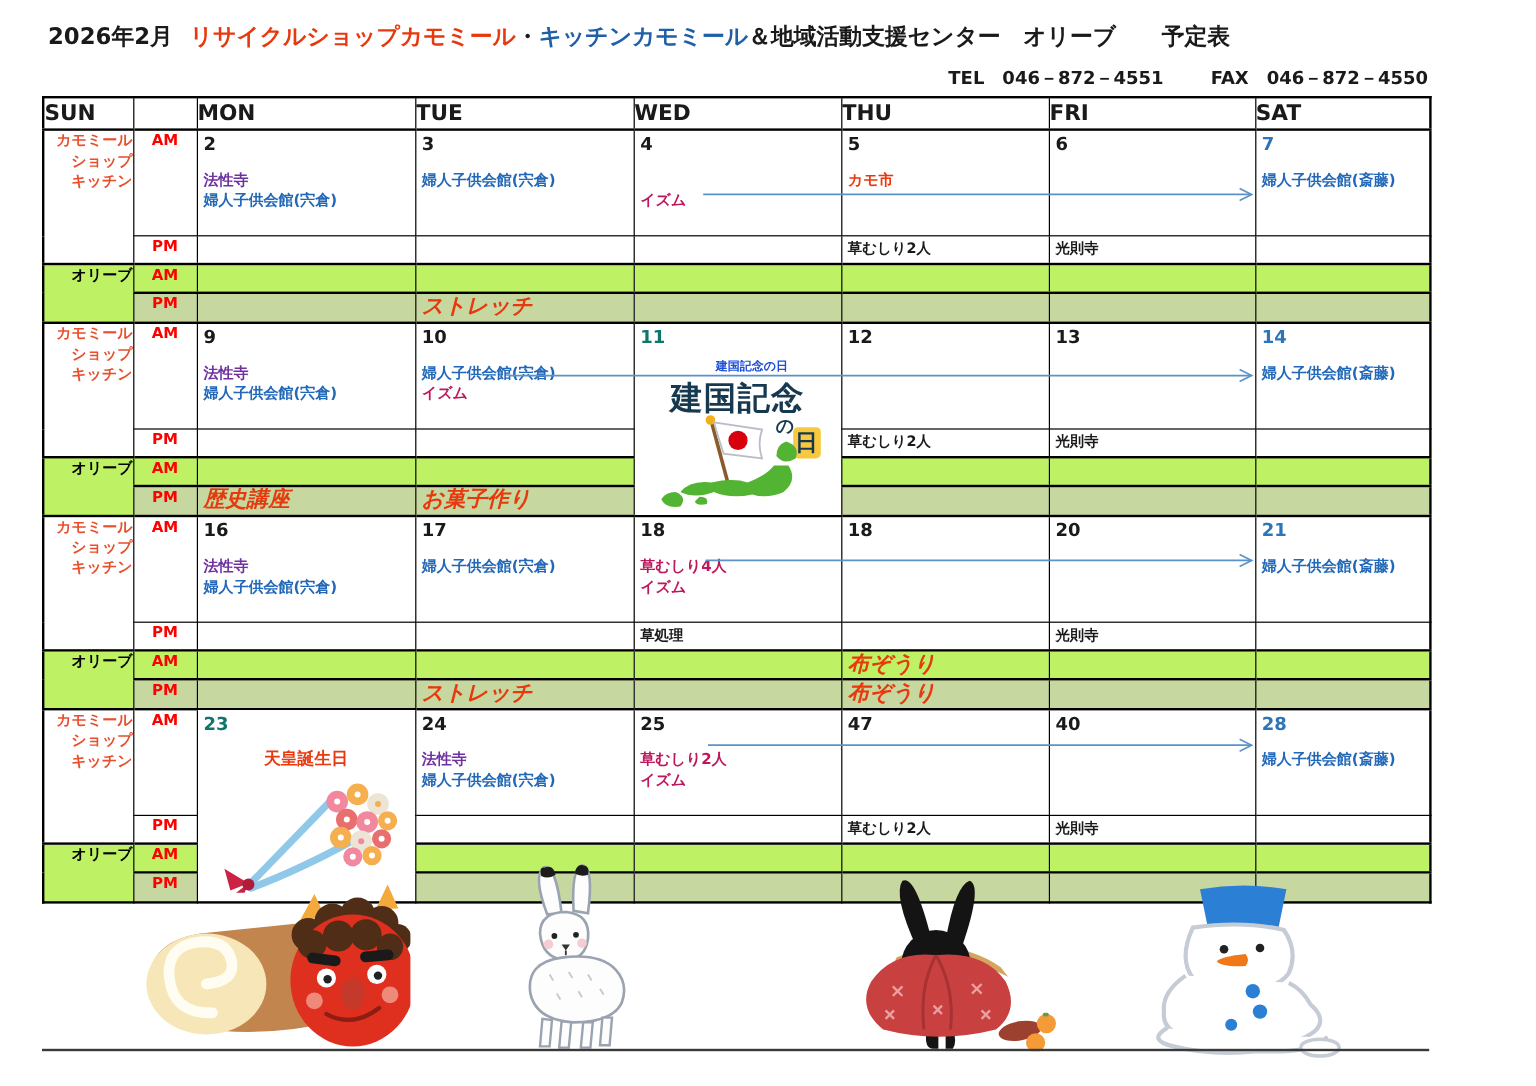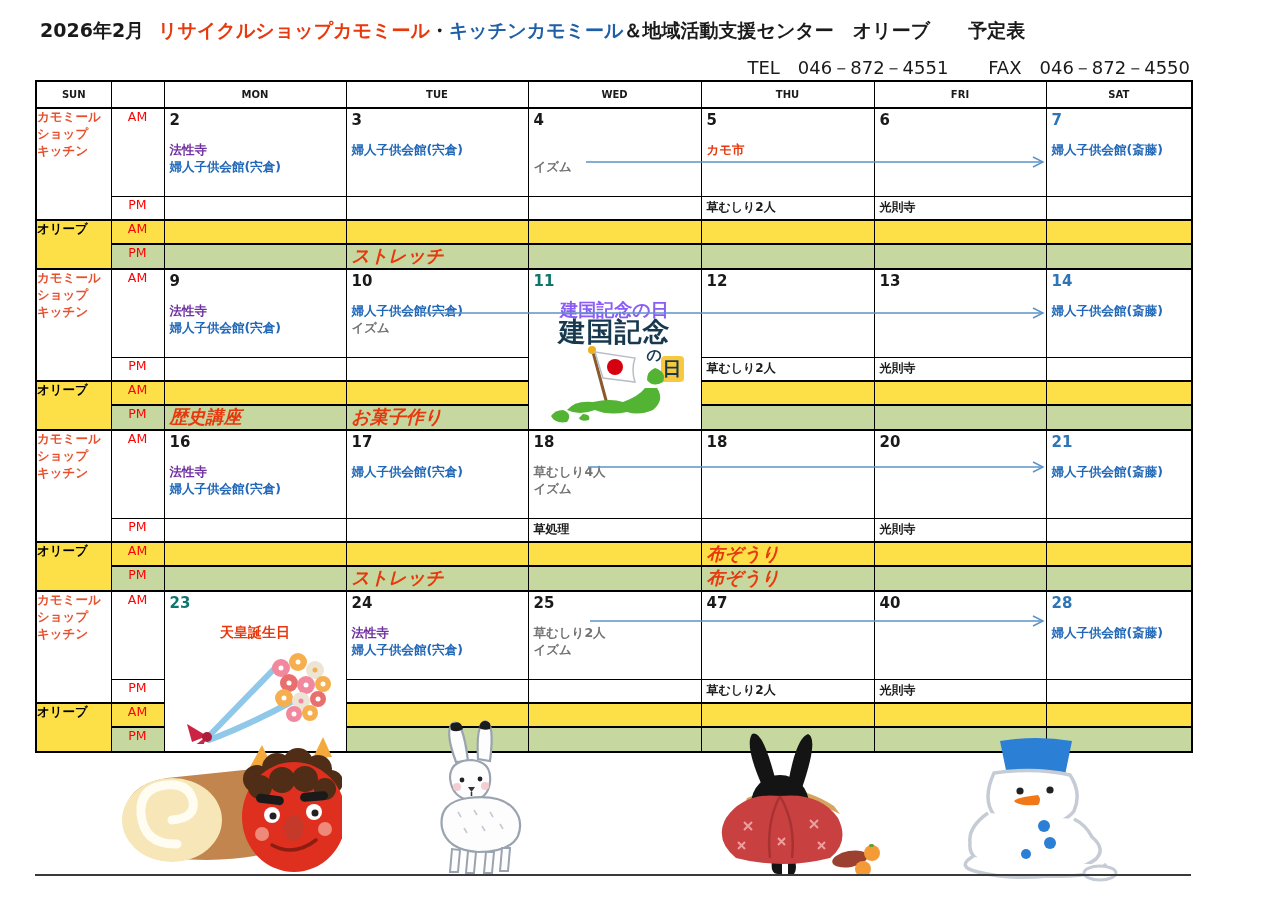--- a/index.html
+++ b/index.html
@@ -3,54 +3,54 @@
 <meta charset="utf-8">
 <style>
   html,body{margin:0;padding:0;background:#fff;}
   .page{position:relative;width:1280px;height:905px;background:#ffffff;overflow:hidden;
         font-family:"DejaVu Sans","Liberation Sans",sans-serif;}
   
   .titlebar{position:absolute;left:40px;top:18px;font-size:19px;font-weight:700;color:#1a1a1a;white-space:nowrap;}
   .titlebar .t-red{color:#e8380d;margin-left:14px;}
   .titlebar .t-sep{color:#1a1a1a;}
   .titlebar .t-blue{color:#1f5fa8;}
-  .telfax{position:absolute;top:56px;right:90px;font-size:18px;font-weight:400;color:#1a1a1a;white-space:nowrap;}
+  .telfax{position:absolute;top:56px;right:90px;font-size:15px;font-weight:700;color:#1a1a1a;white-space:nowrap;}
   .telfax span{margin-left:34px;}
   .telfax span:first-child{margin-left:0;}
   
   table.cal{position:absolute;left:35px;top:80px;border-collapse:collapse;table-layout:fixed;
             border:2px solid #000;}
   table.cal td,table.cal th{border:1px solid #000;padding:0;vertical-align:top;overflow:hidden;}
-  tr.hdr th{height:25px;vertical-align:middle;text-align:center;font-size:10px;font-weight:700;
+  tr.hdr th{height:25px;vertical-align:middle;text-align:left;font-size:18px;font-weight:700;
             color:#1a1a1a;border-bottom:2px solid #000;background:#fff;}
   th.sunh{color:#e00000;} th.sath{color:#2e75b6;}
   tr.amrow td{height:87px;}
   tr.pmrow td{height:22px;}
-  tr.olrow td{height:22px;background:#fde047;}
+  tr.olrow td{height:22px;background:#bef264;}
   tr.olrow2 td{height:23px;background:#c6d89f;}
   tr.amrow td{border-top:2px solid #000;}
   tr.olrow td{border-top:2px solid #000;}
   td.slab{vertical-align:middle;font-size:12.5px;font-weight:700;color:#e8502d;
-          padding-left:4px;white-space:pre-line;line-height:1.35;background:#fff;}
+          padding-left:4px;white-space:pre-line;line-height:1.35;background:#fff;text-align:right;}
   td.olab{color:#000;background:#c6d89f;}
-  td.ap{vertical-align:middle;text-align:center;font-size:12.5px;font-weight:400;color:#ff0000;}
+  td.ap{vertical-align:middle;text-align:center;font-size:12.5px;font-weight:700;color:#ff0000;}
   .num{font-weight:700;font-size:15px;line-height:18px;padding:2px 0 12px 5px;color:#1a1a1a;}
   .num.rd{color:#0f766e;} .num.bl{color:#2e75b6;}
-  .ev{font-weight:700;font-size:12.5px;line-height:17px;padding-left:5px;color:#737373;}
+  .ev{font-weight:700;font-size:12.5px;line-height:17px;padding-left:5px;color:#be185d;}
   .purple{color:#7030a0;} .blue{color:#2268b8;} .redtx{color:#e8380d;}
   .mt{margin-top:17px;}
   .pmtxt{font-weight:700;font-size:12px;line-height:20px;padding-left:5px;color:#1a1a1a;}
   .oltxt{font-weight:700;font-size:18px;line-height:21px;padding-left:5px;color:#e8380d;font-style:italic;}
   .diag{background-image:linear-gradient(to bottom right,
         transparent calc(50% - 1px), #1a1a1a calc(50% - 1px),
         #1a1a1a calc(50% + 1px), transparent calc(50% + 1px));}
   
   td.holiday{position:relative;background:#fff;}
-  .h-label{position:absolute;left:0;top:28px;width:100%;text-align:center;
-           font-size:18px;font-weight:700;color:#8b5cf6;}
+  .h-label{position:absolute;left:12px;top:28px;width:100%;text-align:center;
+           font-size:10px;font-weight:700;color:#1d4ed8;}
   .kk-main{position:absolute;left:0;top:44px;width:100%;text-align:center;
            font-size:27px;font-weight:700;color:#17394f;letter-spacing:1px;}
   .kk-no{position:absolute;left:118px;top:76px;font-size:15px;font-weight:700;color:#17394f;}
   .kk-hi{position:absolute;left:132px;top:86px;font-size:19px;font-weight:700;color:#17394f;
          background:#f8c93e;border-radius:4px;padding:0 2px;}
   .tj-label{position:absolute;left:0;top:32px;width:100%;text-align:center;
             font-size:14px;font-weight:700;color:#e8380d;}
   .abs{position:absolute;}
   
   svg.overlay{position:absolute;left:0;top:0;pointer-events:none;}

